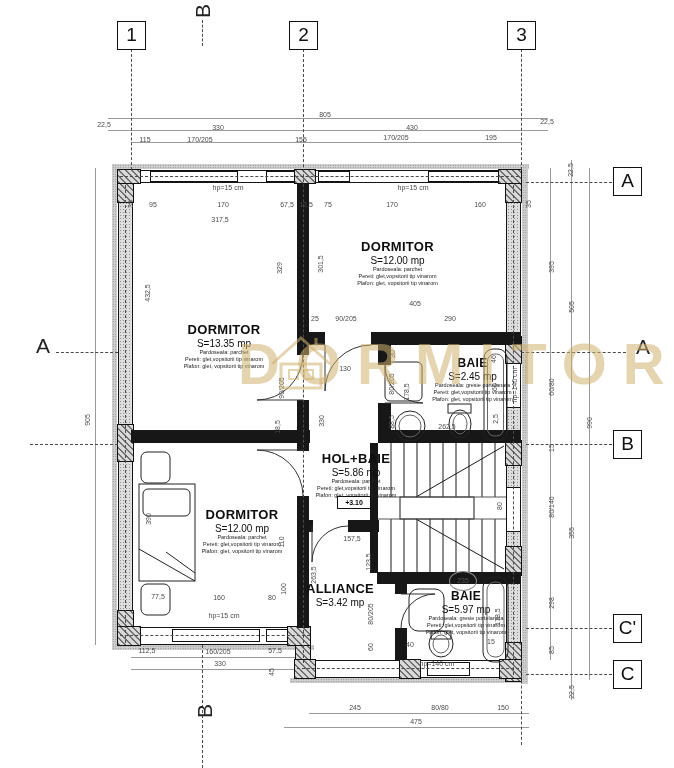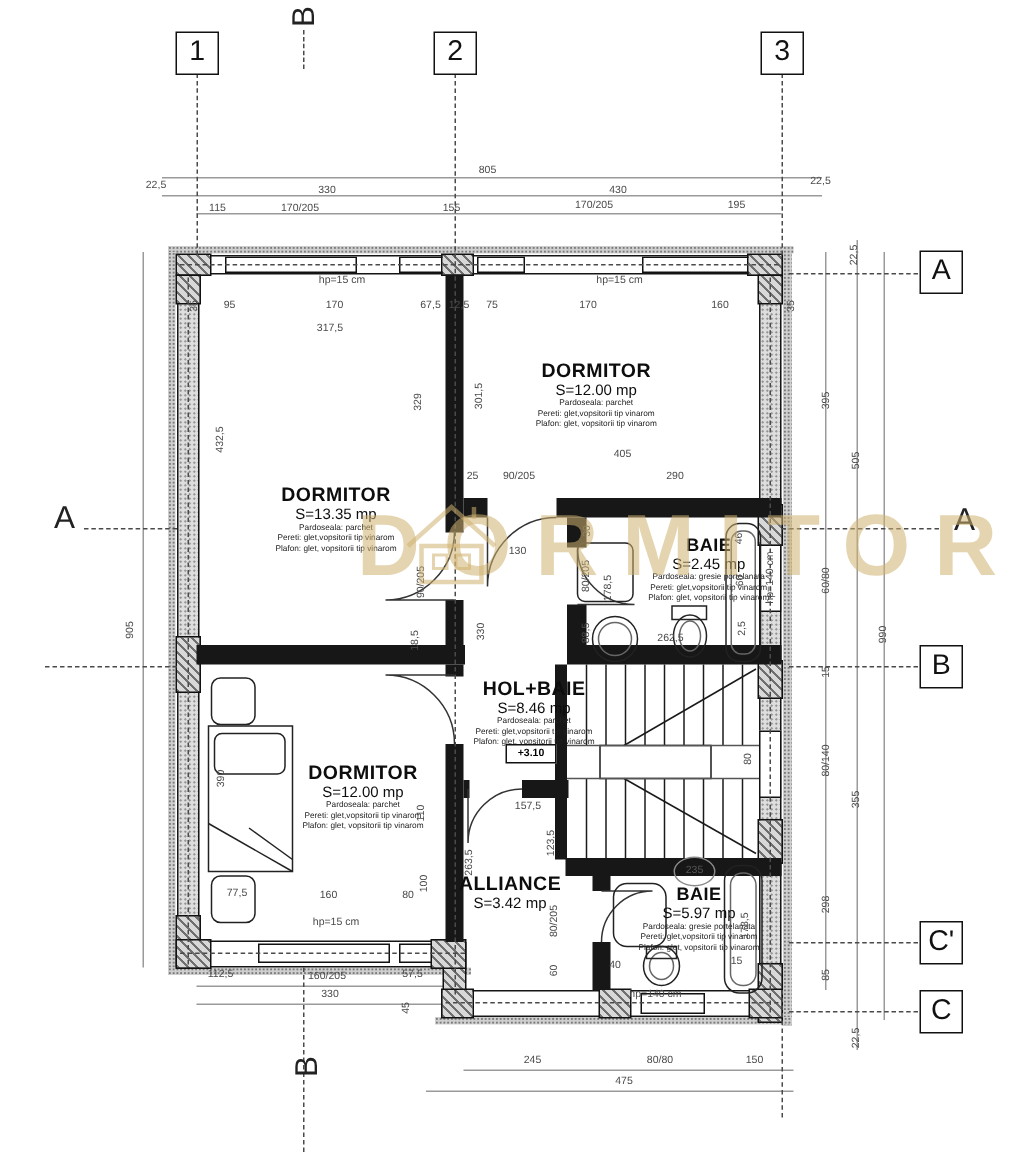--- a/index.html
+++ b/index.html
@@ -202,21 +202,21 @@
   </div>
   <div class="room" style="left:415px;top:356px;width:115px">
     <div class="room-name" style="font-size:12px">BAIE</div>
     <div class="room-area">S=2.45 mp</div>
     <div class="room-fin">Pardoseala: gresie portelanata</div>
     <div class="room-fin">Pereti: glet,vopsitorii tip vinarom</div>
     <div class="room-fin">Plafon: glet, vopsitorii tip vinarom</div>
   </div>
   <div class="room" style="left:297px;top:451px;width:118px">
     <div class="room-name">HOL+BAIE</div>
-    <div class="room-area">S=8.46 mp</div>
+    <div class="room-area">S=5.86 mp</div>
     <div class="room-fin">Pardoseala: parchet</div>
     <div class="room-fin">Pereti: glet,vopsitorii tip vinarom</div>
     <div class="room-fin">Plafon: glet, vopsitorii tip vinarom</div>
   </div>
   <div class="room" style="left:162px;top:507px;width:160px">
     <div class="room-name">DORMITOR</div>
     <div class="room-area">S=12.00 mp</div>
     <div class="room-fin">Pardoseala: parchet</div>
     <div class="room-fin">Pereti: glet,vopsitorii tip vinarom</div>
     <div class="room-fin">Plafon: glet, vopsitorii tip vinarom</div>

